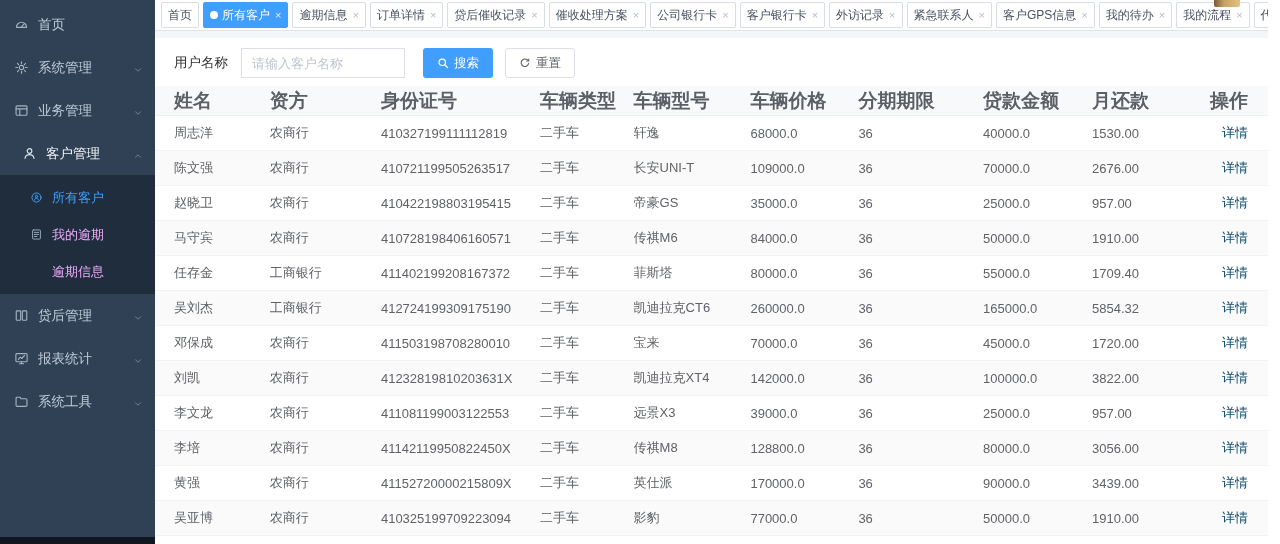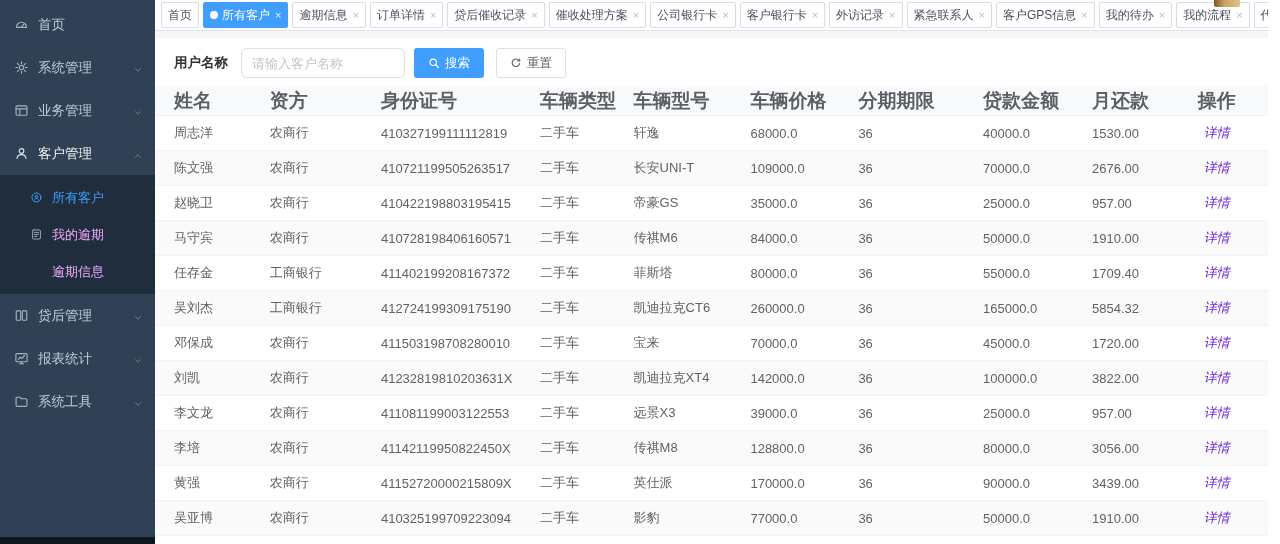--- a/index.html
+++ b/index.html
@@ -3,21 +3,21 @@
 <meta charset="utf-8">
 <style>
   html,body{margin:0;padding:0;}
   body{font-family:"Liberation Sans","DejaVu Sans",sans-serif;background:#fff;}
   .app{position:relative;width:1268px;height:544px;overflow:hidden;background:#fff;}
 
   
   .sidebar{position:absolute;left:0;top:0;bottom:0;width:155px;background:#304156;overflow:hidden;}
   .sb-menu{padding-top:3px;}
   .sb-item{height:43px;display:flex;align-items:center;padding:0 12px 0 14px;color:#bfcbd9;font-size:13.5px;cursor:pointer;}
-  .sb-item.parent-active{color:#f4f4f5;}
+  .sb-item.parent-active{color:#f4f4f5;margin-left:8px;}
   .sb-item .icn{width:15px;height:15px;margin-right:9px;flex:none;color:#a3b1c2;}
   .sb-item.parent-active .icn{color:#dde4ec;}
   .sb-label{white-space:nowrap;overflow:hidden;}
   .sb-chev{width:10px;height:10px;margin-left:auto;color:#8a97a7;flex:none;}
   .sb-sub{background:#1f2d3d;padding:4px 0;}
   .sb-sub-item{height:37px;display:flex;align-items:center;padding-left:30px;color:#f0abfc;font-size:13px;cursor:pointer;}
   .sb-sub-item .icn{width:13px;height:13px;margin-right:9px;flex:none;color:#9aa9ba;}
   .sb-sub-item.active{color:#409eff;}
   .sb-sub-item.active .icn{color:#409eff;}
   .sb-sub-item.no-icon{padding-left:52px;}
@@ -33,37 +33,37 @@
   .tab .tab-close{font-size:11px;line-height:1;color:#b4bccc;margin-left:1px;cursor:pointer;}
   .tab.active{background:#409eff;border-color:#409eff;color:#fff;}
   .tab.active .tab-close{color:#e8f3ff;}
   .tab-dot{width:8px;height:8px;border-radius:50%;background:#fff;flex:none;}
   .avatar-clip{position:absolute;top:0;right:28px;width:26px;height:7px;background:linear-gradient(90deg,#7a5a33,#c9a265 40%,#e4c184);z-index:5;border-radius:0 0 2px 2px;cursor:pointer;}
 
   .tab-strip{height:7px;background:#f5f6f8;}
 
   
   .search-row{display:flex;align-items:center;padding:9px 0 0 19px;height:32px;}
-  .search-label{font-size:13.5px;font-weight:700;color:#303133;margin-right:13px;}
-  .search-input{width:142px;height:28px;border:1px solid #dcdfe6;border-radius:6px;padding:0 10px;font-size:13px;color:#606266;outline:none;font-family:inherit;}
+  .search-label{font-size:13.5px;font-weight:400;color:#303133;margin-right:13px;}
+  .search-input{width:142px;height:28px;border:1px solid #dcdfe6;border-radius:0;padding:0 10px;font-size:13px;color:#606266;outline:none;font-family:inherit;}
   .search-input::placeholder{color:#c0c4cc;}
   .btn{height:30px;display:inline-flex;align-items:center;gap:5px;border-radius:3px;font-size:12.5px;padding:0 13px;cursor:pointer;border:1px solid transparent;font-family:inherit;}
   .btn .icn{width:12px;height:12px;}
-  .btn-primary{background:#409eff;color:#fff;margin-left:9px;}
+  .btn-primary{background:#409eff;color:#fff;margin-left:18px;}
   .btn-plain{background:#fff;color:#606266;border-color:#dcdfe6;margin-left:12px;}
 
   
   .tbl-wrap{margin-top:7px;}
   table{width:100%;border-collapse:collapse;table-layout:fixed;}
   th{height:29px;background:#f8f9fa;font-size:19px;font-weight:700;color:#5c6066;text-align:left;padding:0;border-bottom:1px solid #eef0f4;}
   td{height:34px;font-size:13px;color:#606266;padding:0;border-bottom:1px solid #f0f2f6;white-space:nowrap;overflow:hidden;}
   th:first-child,td:first-child{padding-left:19px;}
-  th:last-child,td:last-child{text-align:center;padding-right:20px;}
+  th:last-child,td:last-child{text-align:right;padding-right:20px;}
   tr.stripe td{background:#fafafa;}
-  .detail-link{color:#6d28d9;text-decoration:none;cursor:pointer;font-style:italic;}
+  .detail-link{color:#0c4a6e;text-decoration:none;cursor:pointer;}
 </style>
 </head>
 <body>
 
 <div class="app">
 
   <aside class="sidebar">
     <nav class="sb-menu">
         <div class="sb-item">
           <span class="icn">

